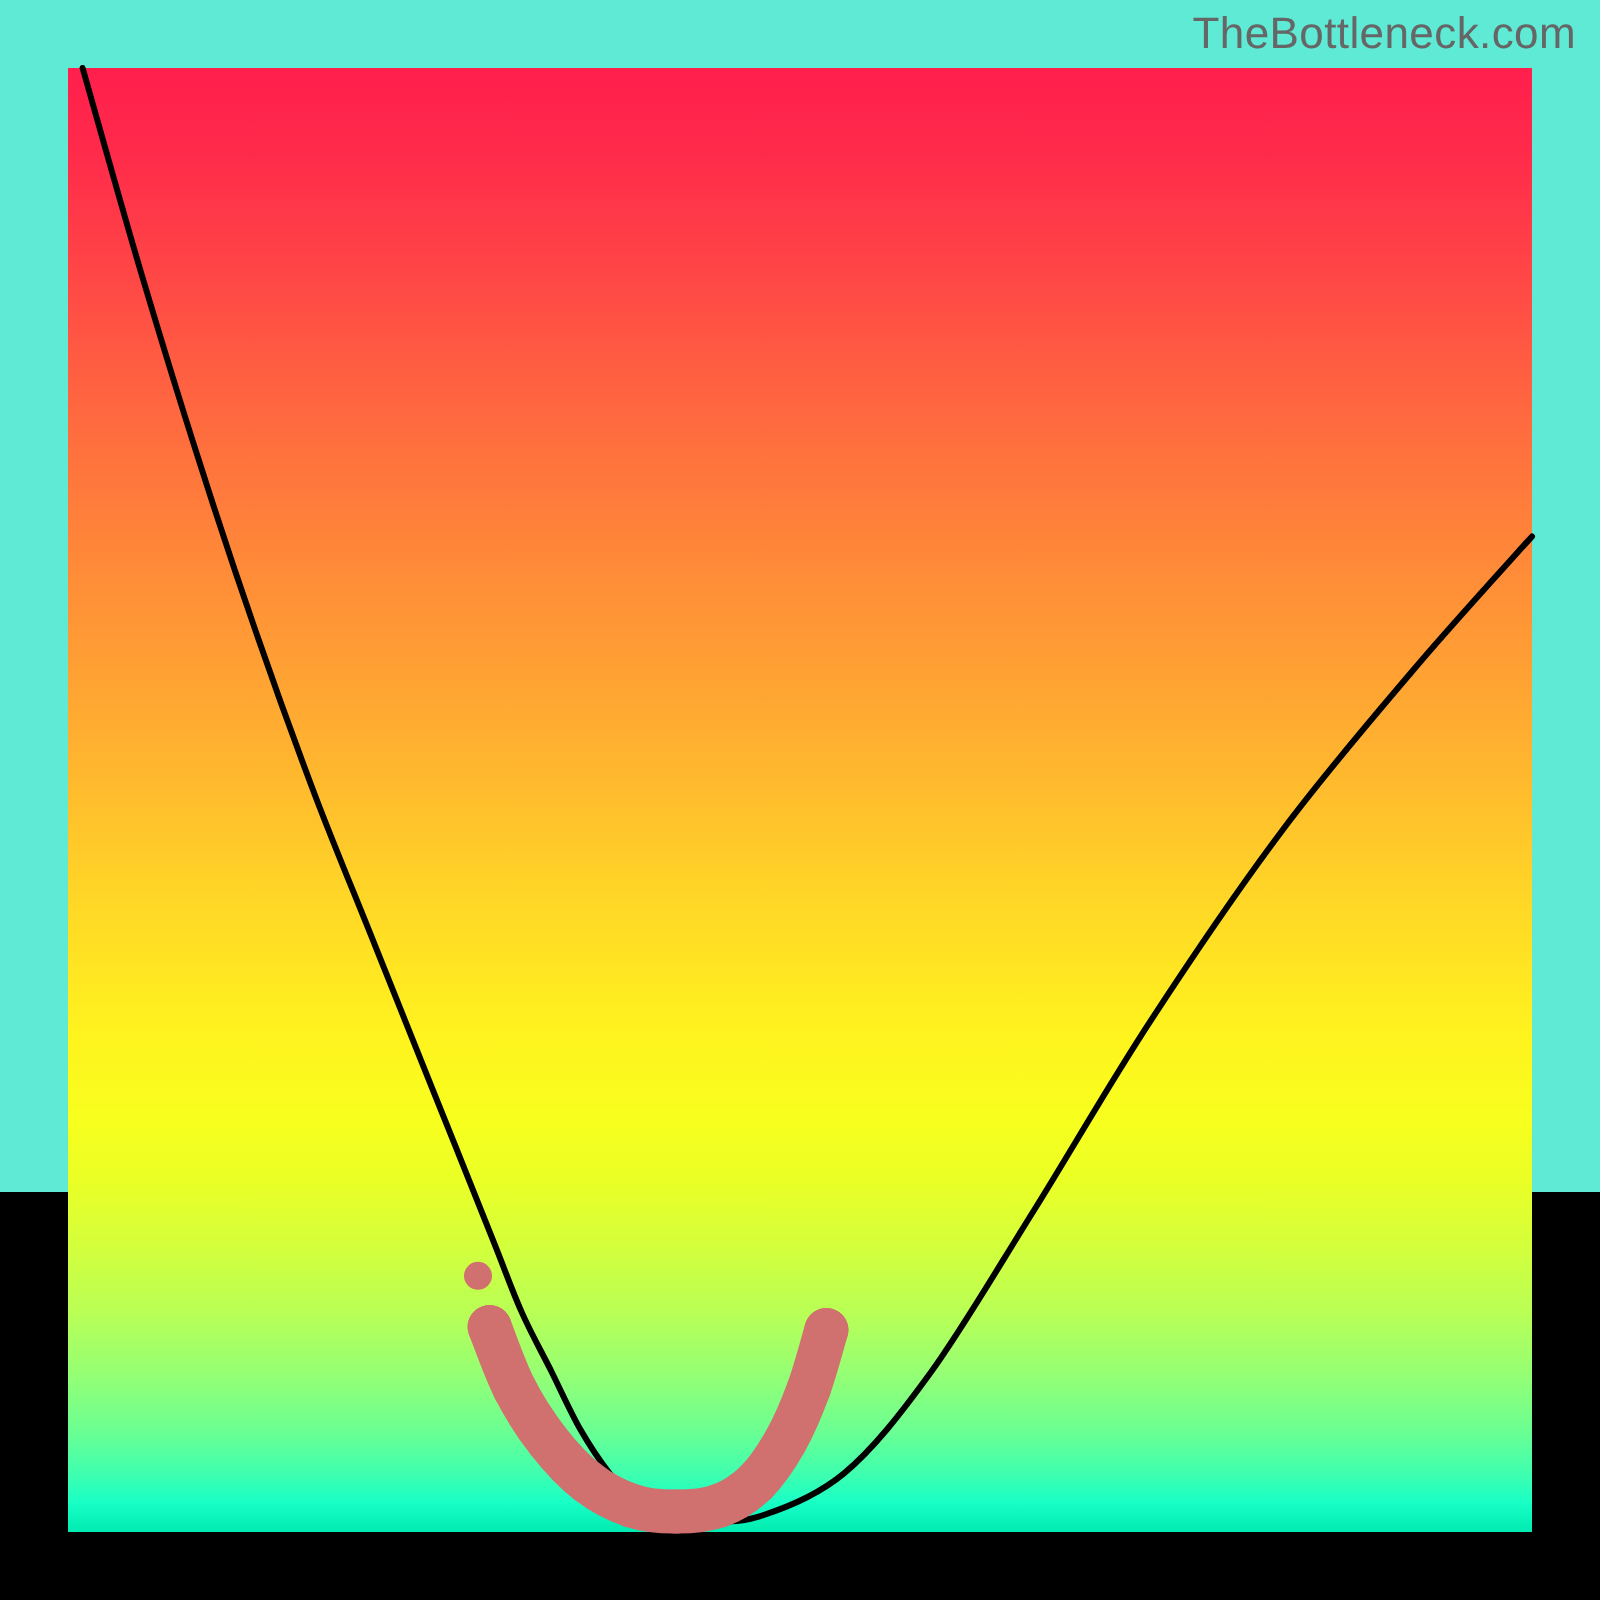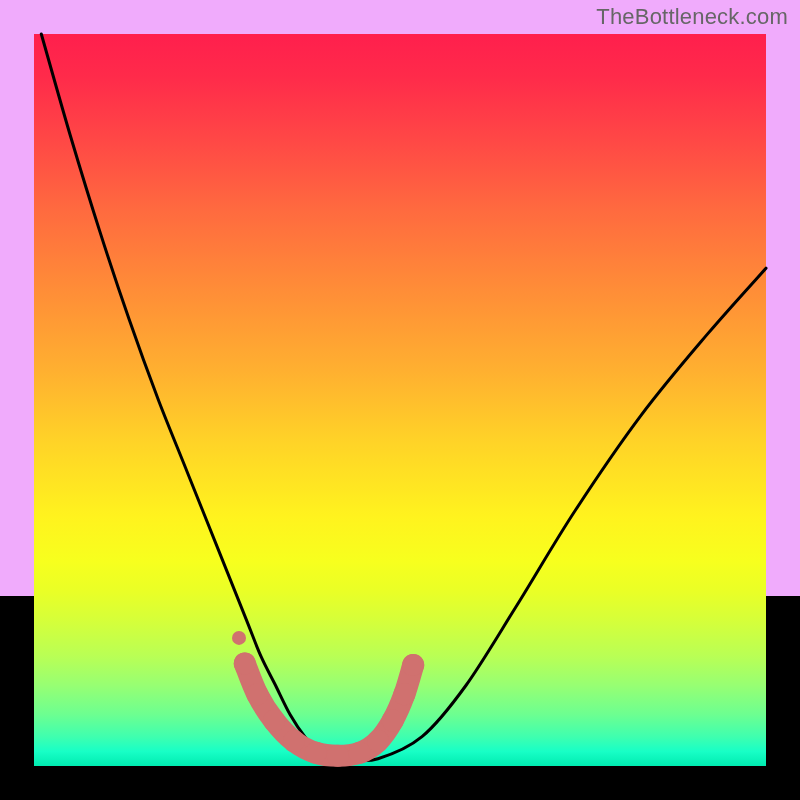--- a/index.html
+++ b/index.html
@@ -8,21 +8,21 @@
     width: 800px;
     height: 800px;
     background: #000;
     overflow: hidden;
     font-family: Arial, Helvetica, sans-serif;
   }
   .outer {
     position: relative;
     width: 800px;
     height: 596px;
-    background: #f0abfc;
+    background: #5eead4;
   }
   .watermark {
     position: absolute;
     top: 4px;
     right: 12px;
     color: #666;
     font-size: 22px;
     font-weight: 400;
     letter-spacing: 0.2px;
     z-index: 10;

